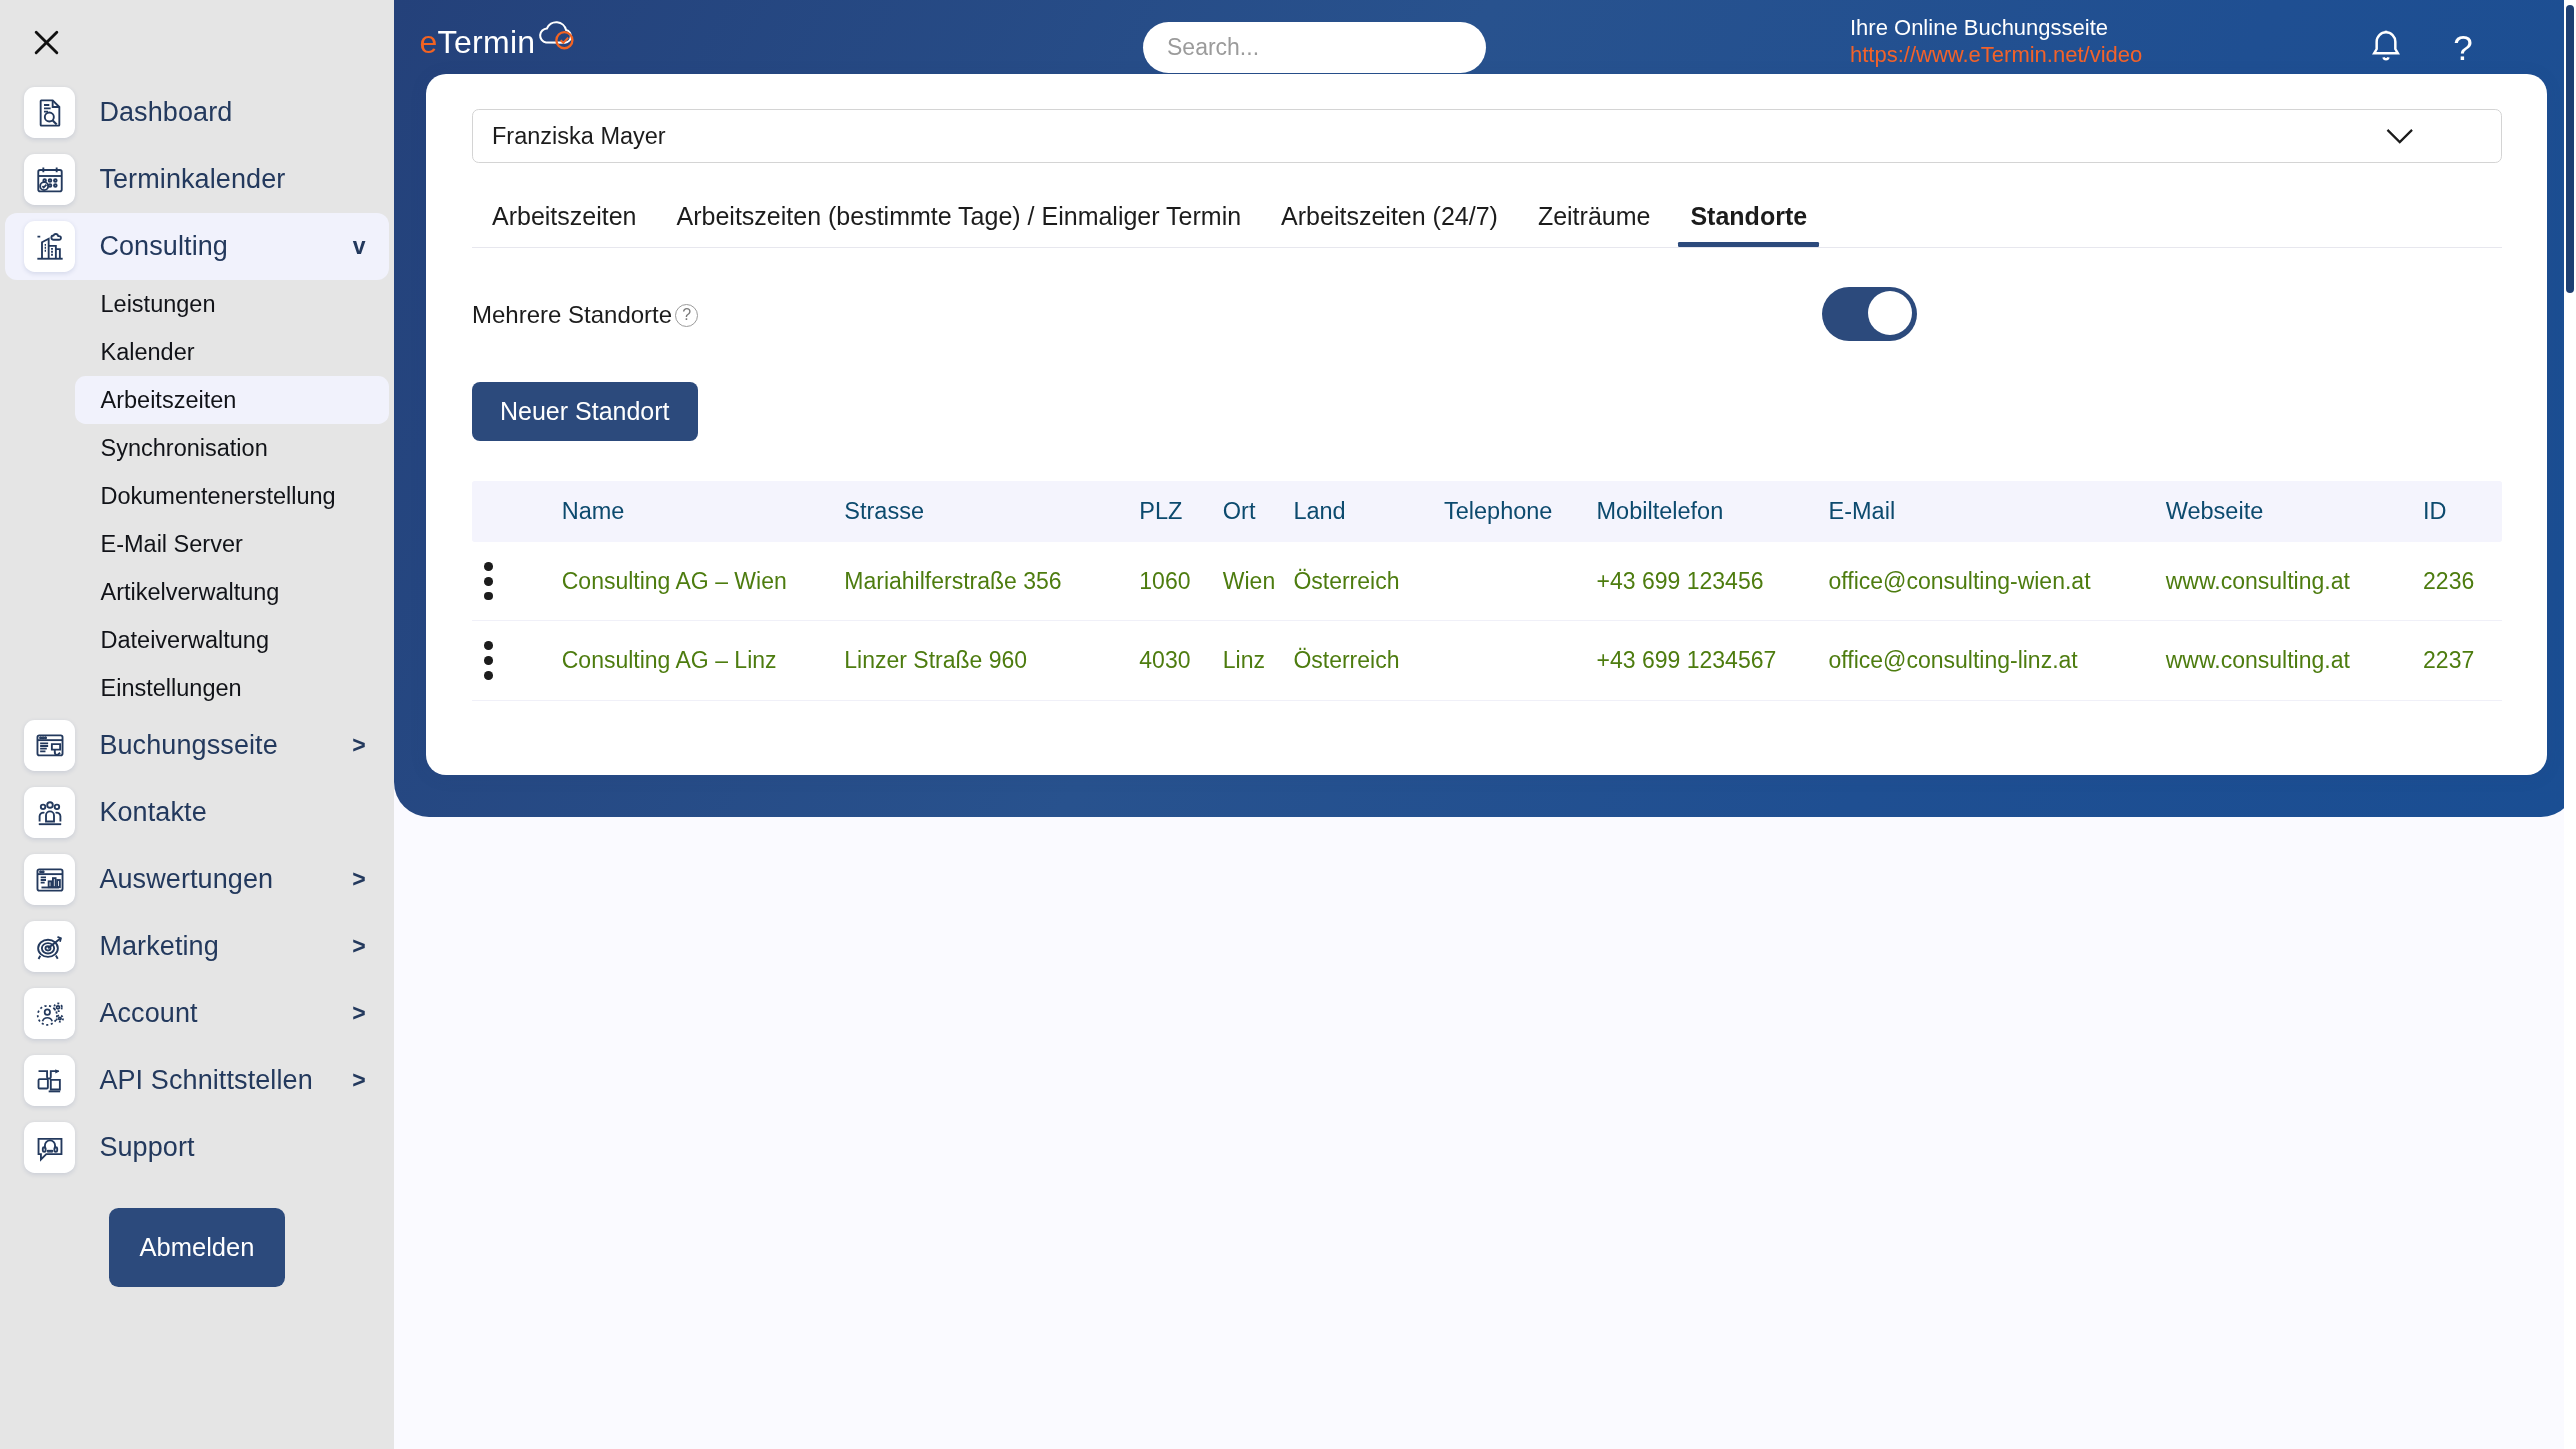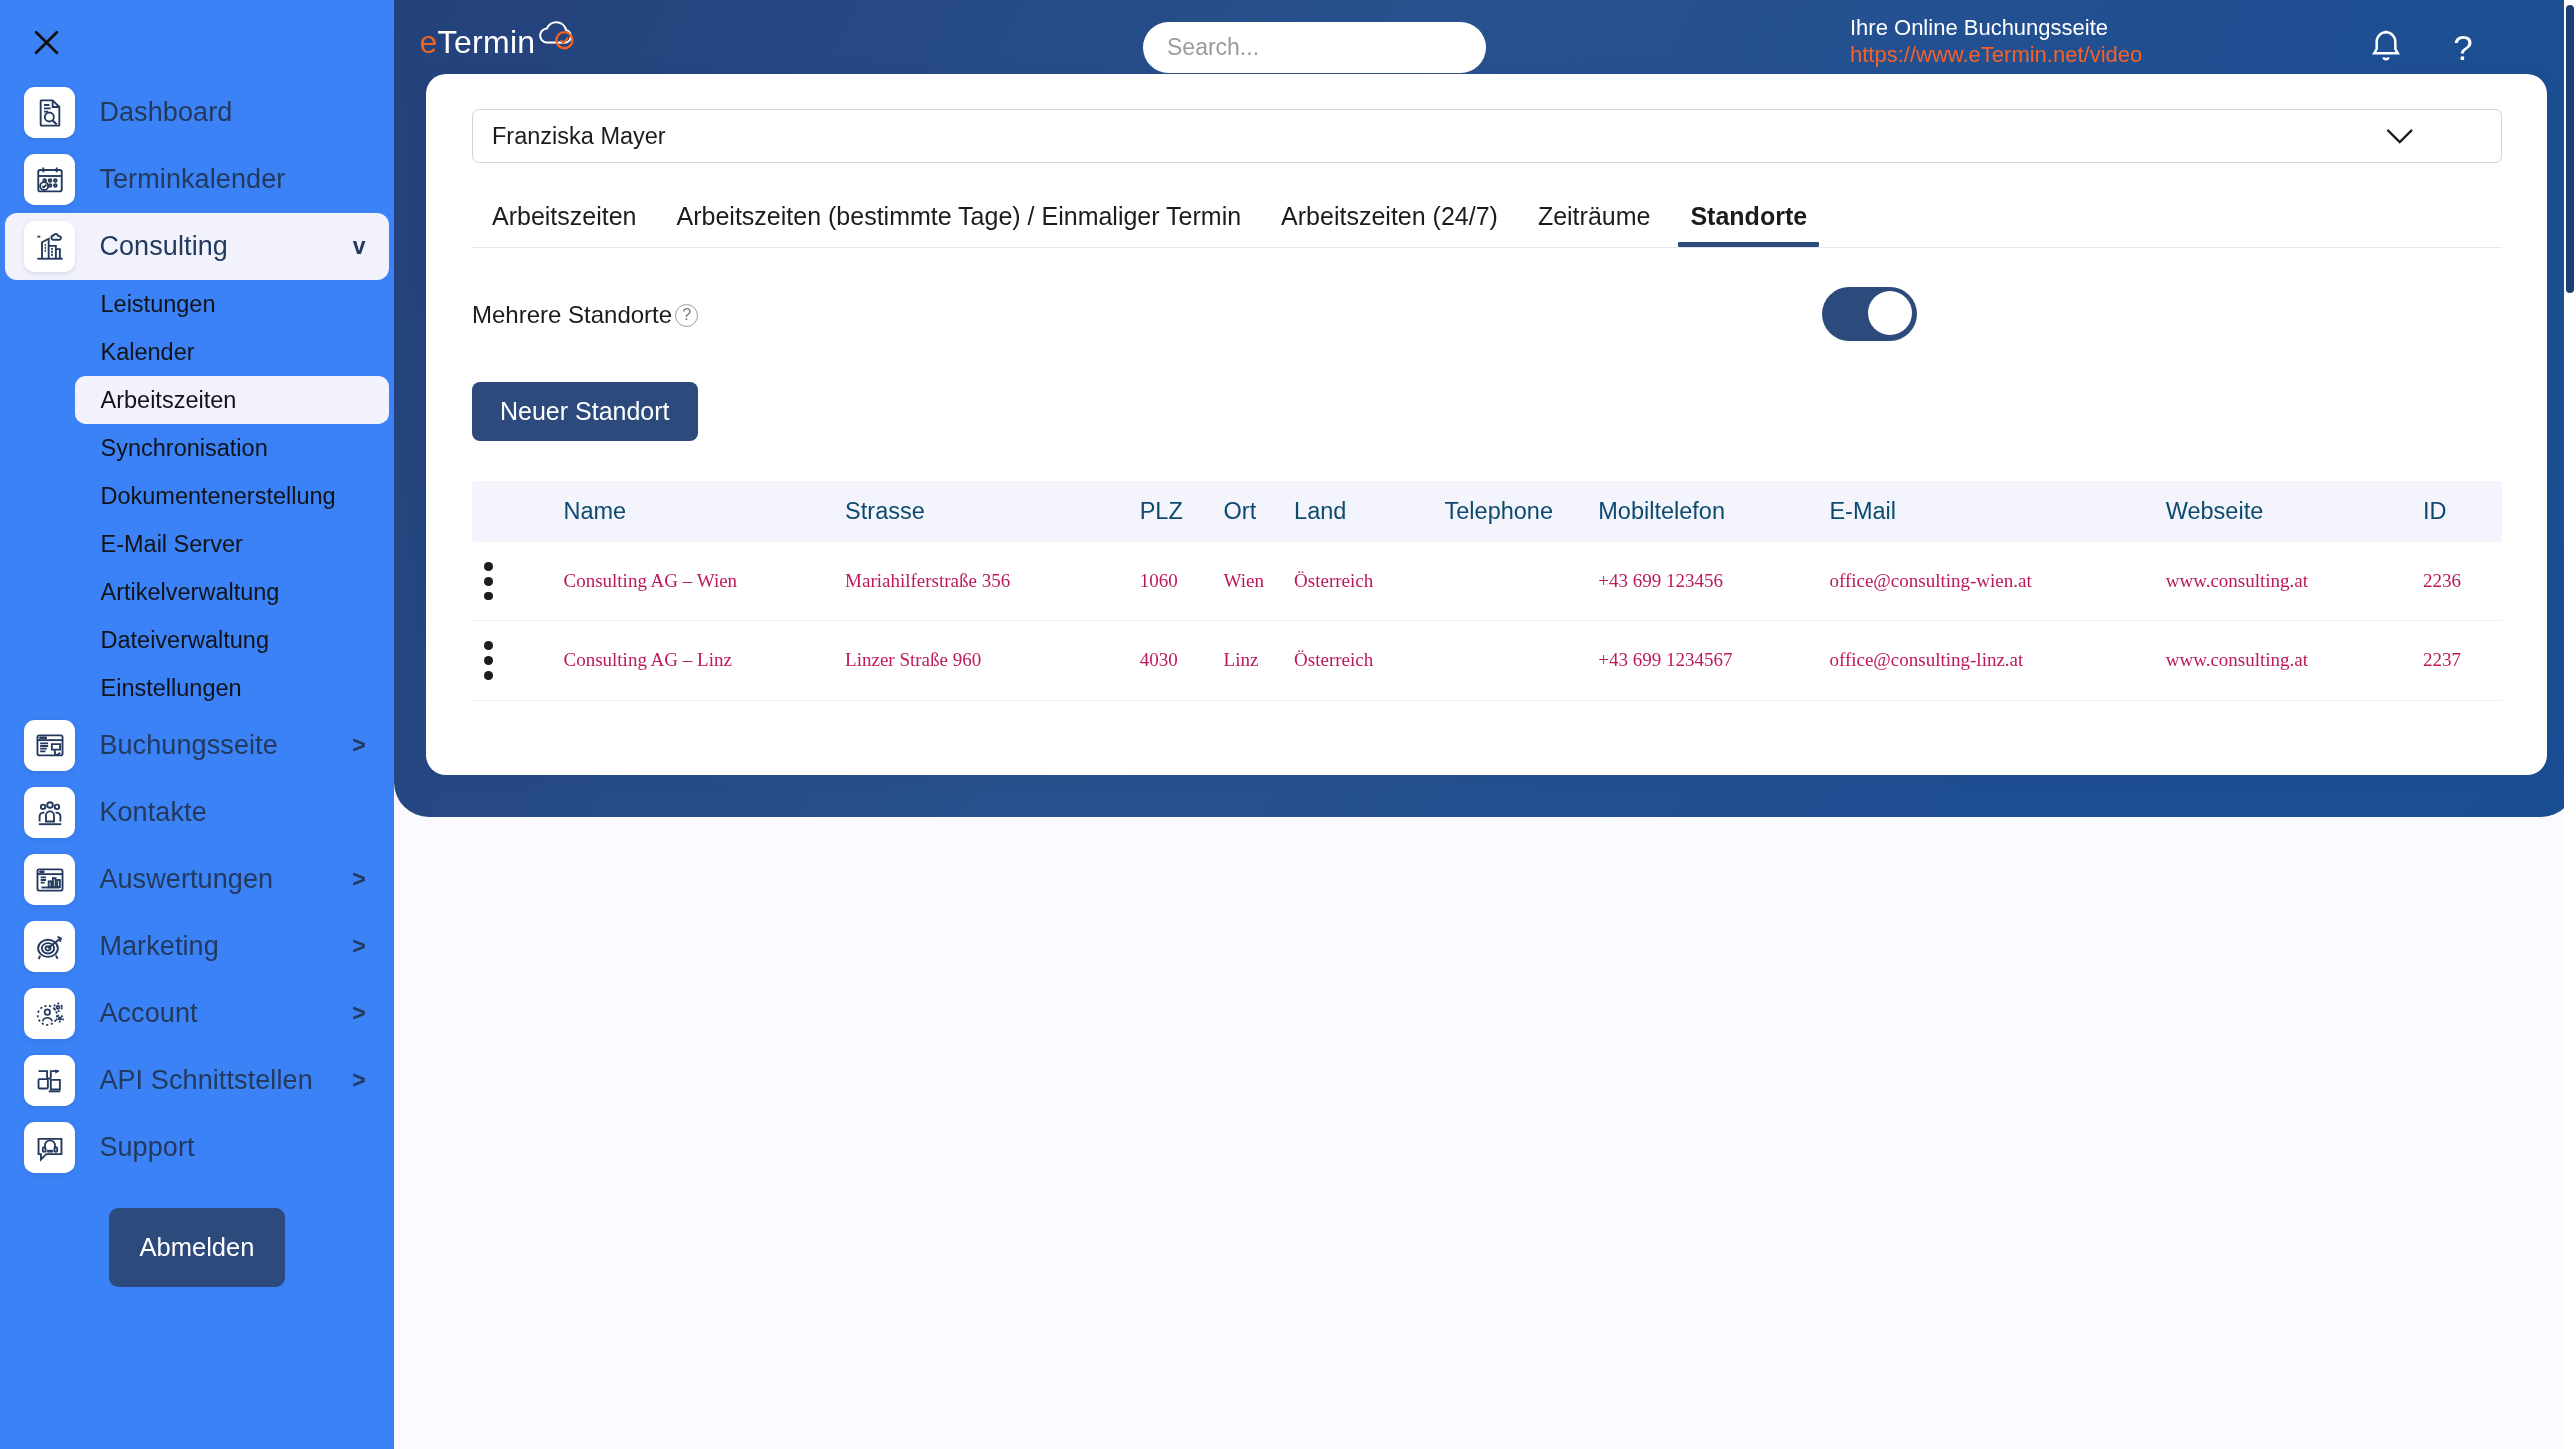--- a/index.html
+++ b/index.html
@@ -11,21 +11,21 @@
     overflow: hidden;
   }
 
   
   #app { position: relative; width: 2576px; height: 1449px; display: flex; }
 
   
   #sidebar {
     position: relative;
     width: 394px; height: 1449px;
-    background: #3b82f6;
+    background: #e5e5e5;
     flex: 0 0 394px;
     z-index: 5;
   }
   #sidebar-inner { position: relative; width: 100%; height: 100%; }
 
   .close-btn {
     position: absolute; left: 20px; top: 16px;
     width: 52px; height: 52px;
     display: flex; align-items: center; justify-content: center;
     cursor: pointer;
@@ -290,27 +290,26 @@
     font-weight: 400;
     color: #0c4a6e;
     text-align: left;
     padding: 17.4px 0;
     height: 58px;
     white-space: nowrap;
   }
   .tbl thead th:first-child { border-radius: 2.7px 0 0 2.7px; }
   .tbl thead th:last-child  { border-radius: 0 2.7px 2.7px 0; }
   .tbl tbody td {
-    font-size: 19px;
-    color: #be185d;
+    font-size: 23px;
+    color: #4d7c0f;
     padding: 20px 0;
     border-bottom: 1px solid #f0f0f8;
     white-space: nowrap;
     height: 75px;
-    font-family: Liberation Serif, serif;
   }
   .col-menu  { width: 95px; }
   .col-name  { width: 287px; }
   .col-str   { width: 301px; }
   .col-plz   { width: 86px; }
   .col-ort   { width: 72px; }
   .col-land  { width: 154px; }
   .col-tel   { width: 156px; }
   .col-mob   { width: 236px; }
   .col-mail  { width: 343px; }

